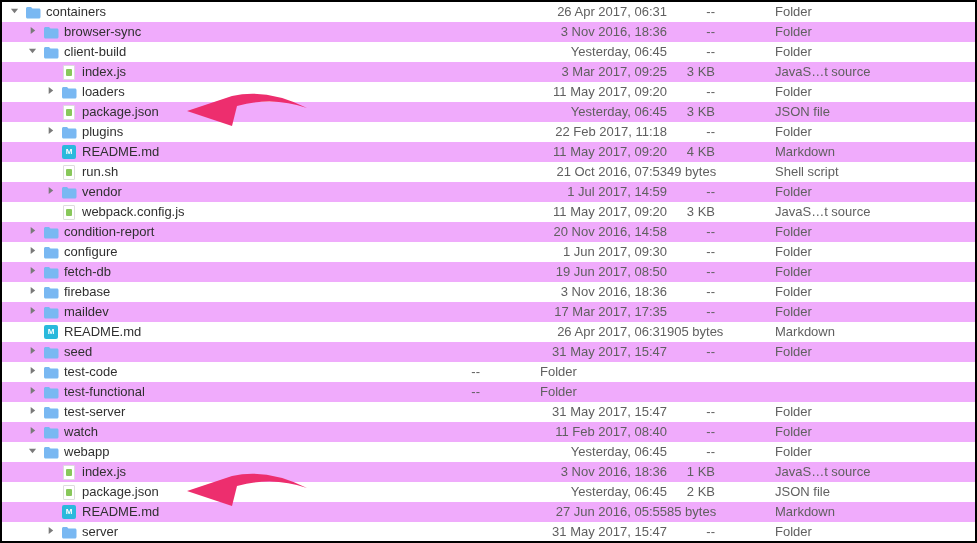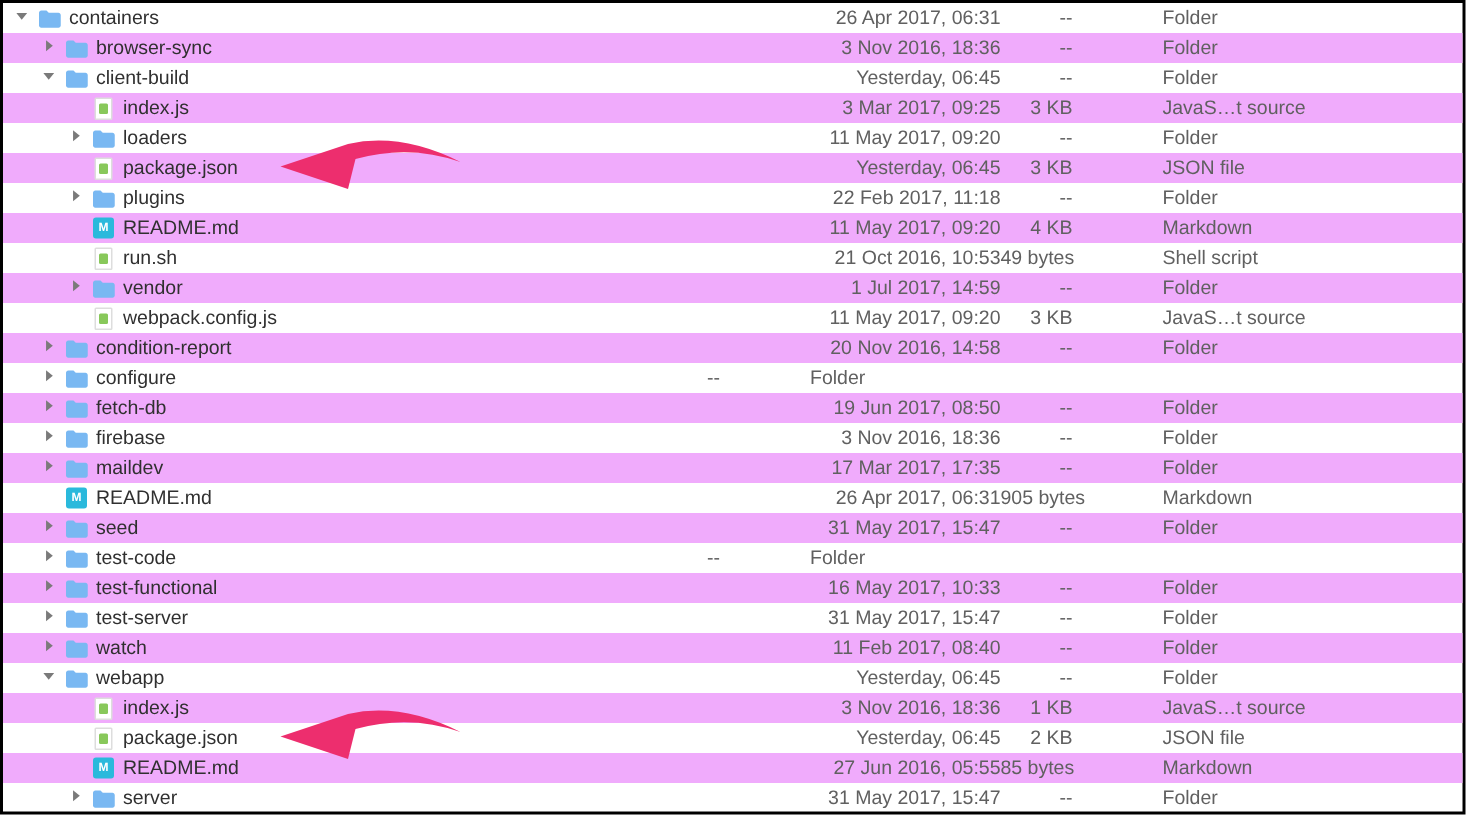--- a/index.html
+++ b/index.html
@@ -198,21 +198,21 @@
     </div>
     <div class="row">
       <div class="name-col">
         <span class="spacer" style="width: 44px;"></span>
         <span class="disclosure"></span>
         <span class="icon">
           <span class="icon-sh"></span>
         </span>
         <span>run.sh</span>
       </div>
-      <div class="date-col">21 Oct 2016, 10:53</div>
+      <div class="date-col">21 Oct 2016, 07:53</div>
       <div class="size-col">49 bytes</div>
       <div class="kind-col">Shell script</div>
     </div>
     <div class="row alt">
       <div class="name-col">
         <span class="spacer" style="width: 44px;"></span>
         <span class="disclosure">
           <svg viewBox="0 0 10 10">
             <path d="M3 1 L8 5 L3 9 Z" fill="#7a7a7a"></path>
           </svg>
@@ -268,20 +268,21 @@
             <path d="M3 1 L8 5 L3 9 Z" fill="#7a7a7a"></path>
           </svg>
         </span>
         <span class="icon icon-folder">
           <svg viewBox="0 0 16 13">
             <path d="M1 2.5 C1 1.7 1.7 1 2.5 1 L6 1 L7.5 2.5 L14 2.5 C14.8 2.5 15.5 3.2 15.5 4 L15.5 11 C15.5 11.8 14.8 12.5 14 12.5 L2.5 12.5 C1.7 12.5 1 11.8 1 11 Z" fill="#79b8f2"></path>
           </svg>
         </span>
         <span>configure</span>
       </div>
+      <div class="date-col">1 Jun 2017, 09:30</div>
       <div class="size-col">--</div>
       <div class="kind-col">Folder</div>
     </div>
     <div class="row alt">
       <div class="name-col">
         <span class="spacer" style="width: 26px;"></span>
         <span class="disclosure">
           <svg viewBox="0 0 10 10">
             <path d="M3 1 L8 5 L3 9 Z" fill="#7a7a7a"></path>
           </svg>
@@ -393,21 +394,20 @@
             <path d="M3 1 L8 5 L3 9 Z" fill="#7a7a7a"></path>
           </svg>
         </span>
         <span class="icon icon-folder">
           <svg viewBox="0 0 16 13">
             <path d="M1 2.5 C1 1.7 1.7 1 2.5 1 L6 1 L7.5 2.5 L14 2.5 C14.8 2.5 15.5 3.2 15.5 4 L15.5 11 C15.5 11.8 14.8 12.5 14 12.5 L2.5 12.5 C1.7 12.5 1 11.8 1 11 Z" fill="#79b8f2"></path>
           </svg>
         </span>
         <span>test-functional</span>
       </div>
-      <div class="date-col">16 May 2017, 10:33</div>
       <div class="size-col">--</div>
       <div class="kind-col">Folder</div>
     </div>
     <div class="row">
       <div class="name-col">
         <span class="spacer" style="width: 26px;"></span>
         <span class="disclosure">
           <svg viewBox="0 0 10 10">
             <path d="M3 1 L8 5 L3 9 Z" fill="#7a7a7a"></path>
           </svg>

